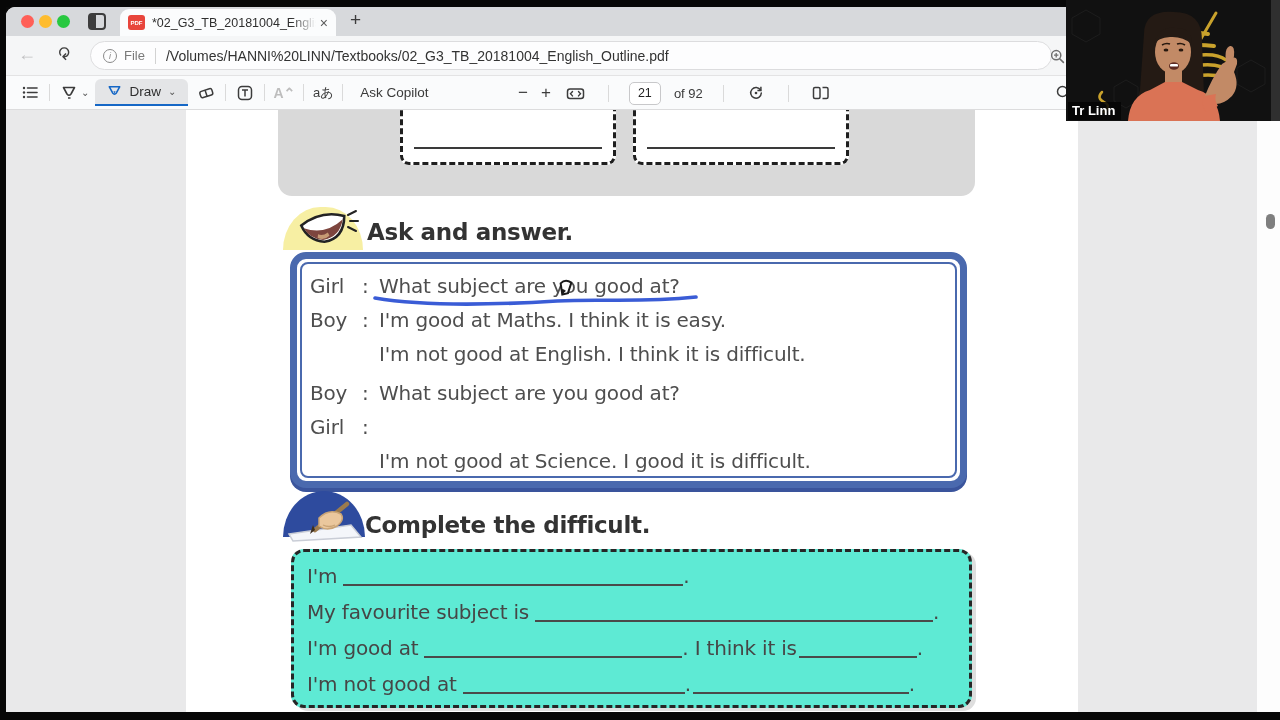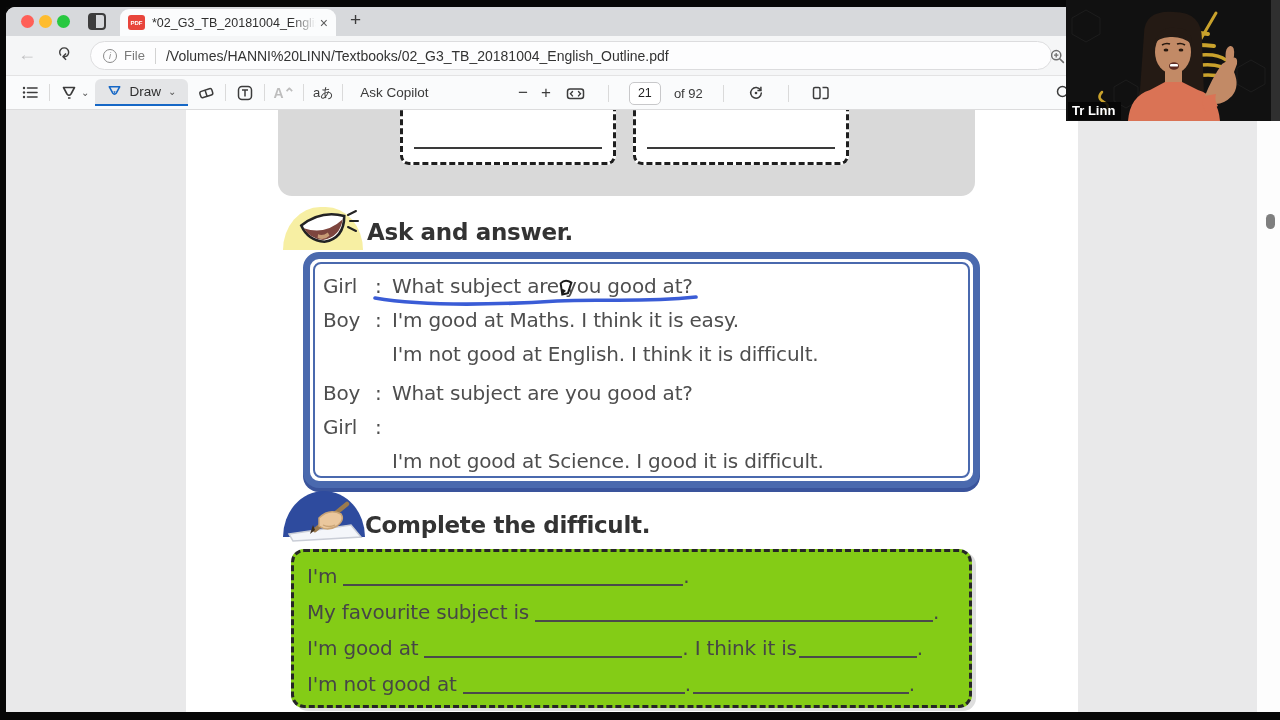--- a/index.html
+++ b/index.html
@@ -70,36 +70,36 @@
   #dashbox-2{left:355px;width:216px;}
   .writeline{position:absolute;bottom:13px;left:11px;right:11px;height:0;border-top:2.5px solid #3a3a3a;}
   
   #ask-icon{position:absolute;left:277px;top:97px;width:80px;height:43px;background:#f7efa3;
        border-radius:80px 80px 0 0/92px 92px 0 0;}
   #mouth-icon{position:absolute;left:286px;top:96px;}
   .h1{position:absolute;font-family:"DejaVu Sans",sans-serif;font-weight:bold;font-size:23px;color:#333;
       letter-spacing:-0.3px;white-space:nowrap;}
   #ask-heading{left:361px;top:109px;}
   #dlg-box{position:absolute;left:284px;top:142px;width:677px;height:236px;background:#fff;
-      border:7px solid #4a69ae;border-radius:16px;box-shadow:0 4px 0 #3a549c;margin-left:13px;}
+      border:7px solid #4a69ae;border-radius:16px;box-shadow:0 4px 0 #3a549c;}
   #dlg-box::before{content:"";position:absolute;inset:3px;border:2px solid #4a69ae;border-radius:8px;}
   #dlg-rows{position:absolute;inset:5px 8px;padding-top:5px;}
   .drow{display:flex;height:34px;align-items:center;font-family:"DejaVu Sans",sans-serif;
       font-size:20px;color:#4e4e4e;letter-spacing:-0.2px;}
   .drow.gap{margin-top:5px;}
   .dspeaker{width:52px;margin-left:5px;flex:none;}
   .dcolon{width:17px;flex:none;}
   #q-underline{position:absolute;left:366px;top:182px;pointer-events:none;}
   #pen-cursor{position:absolute;left:546px;top:158px;pointer-events:none;}
   
   #complete-icon{position:absolute;left:277px;top:381px;width:82px;height:46px;background:#2e4b9e;
       border-radius:82px 82px 0 0/92px 92px 0 0;}
   #pencil-hand-icon{position:absolute;left:279px;top:384px;}
   #complete-heading{left:359px;top:402px;}
-  #fill-box{position:absolute;left:285px;top:439px;width:681px;height:159px;background:#84cc16;
+  #fill-box{position:absolute;left:285px;top:439px;width:681px;height:159px;background:#5eead4;
       border:3px dashed #262626;border-radius:13px;box-shadow:4px 3px 0 rgba(0,0,0,0.13);padding:6px 8px 0 13px;}
   .srow{display:flex;height:36px;align-items:center;font-family:"DejaVu Sans",sans-serif;
       font-size:20px;color:#464646;letter-spacing:-0.2px;white-space:pre;}
   .blk{display:inline-block;height:0.95em;border-bottom:2.5px solid #4a4a4a;margin-left:6px;}
   
   #webcam{position:absolute;left:1066px;top:0;width:214px;height:121px;background:#7f1d1d;z-index:50;overflow:hidden;}
   #webcam-label{position:absolute;left:2px;bottom:1px;background:rgba(5,5,5,0.88);color:#fff;
       font-size:13px;font-weight:bold;padding:1px 6px 2px 4px;z-index:5;}
   
   .framebar{position:absolute;background:#070707;z-index:40;}

